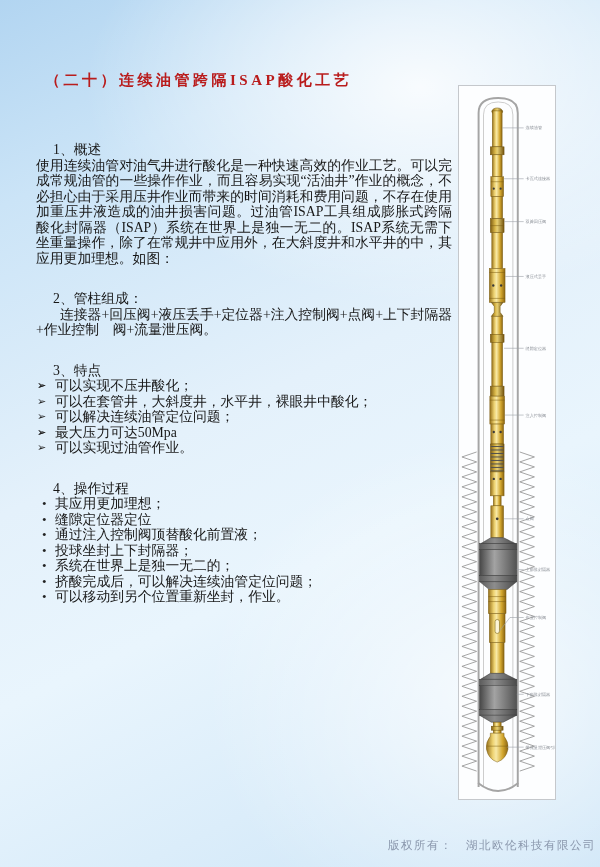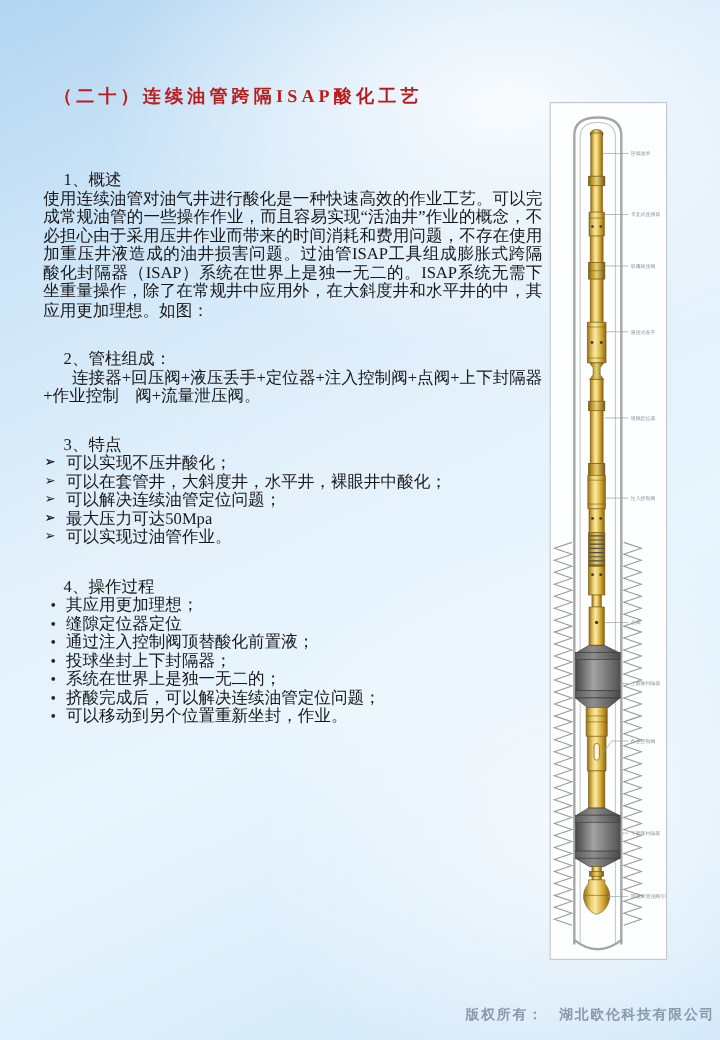--- a/index.html
+++ b/index.html
@@ -37,21 +37,21 @@
   .zig{stroke:#9a9a9a;stroke-width:.9;fill:none;}
   .tool{fill:url(#gGold);stroke:#7a5c10;stroke-width:.5;}
   .toold{fill:url(#gGoldD);stroke:#6b4f0c;stroke-width:.5;}
   .pk{fill:url(#gGray);stroke:#3d3d3d;stroke-width:.5;}
   .pkb{fill:url(#gGrayD);stroke:#333;stroke-width:.5;}
   .dot{fill:#3a3a3a;}
   .seam{stroke:#7a5c10;stroke-width:.5;}
   .coil{stroke:#4f4f4f;stroke-width:1;}
   .footer{
     position:absolute;right:4px;top:838px;
-    font-size:11.5px;letter-spacing:1.5px;color:#8a97ac;white-space:nowrap;font-weight:bold;
+    font-size:11.5px;letter-spacing:1.5px;color:#8a97ac;white-space:nowrap;
   }
 </style>
 </head>
 <body>
 
 <div class="title">（二十）连续油管跨隔ISAP酸化工艺</div>
 
 <div class="col">
   <div class="h">1、概述</div>
   <div class="p">使用连续油管对油气井进行酸化是一种快速高效的作业工艺。可以完成常规油管的一些操作作业，而且容易实现“活油井”作业的概念，不必担心由于采用压井作业而带来的时间消耗和费用问题，不存在使用加重压井液造成的油井损害问题。过油管ISAP工具组成膨胀式跨隔酸化封隔器（ISAP）系统在世界上是独一无二的。ISAP系统无需下坐重量操作，除了在常规井中应用外，在大斜度井和水平井的中，其应用更加理想。如图：</div>

